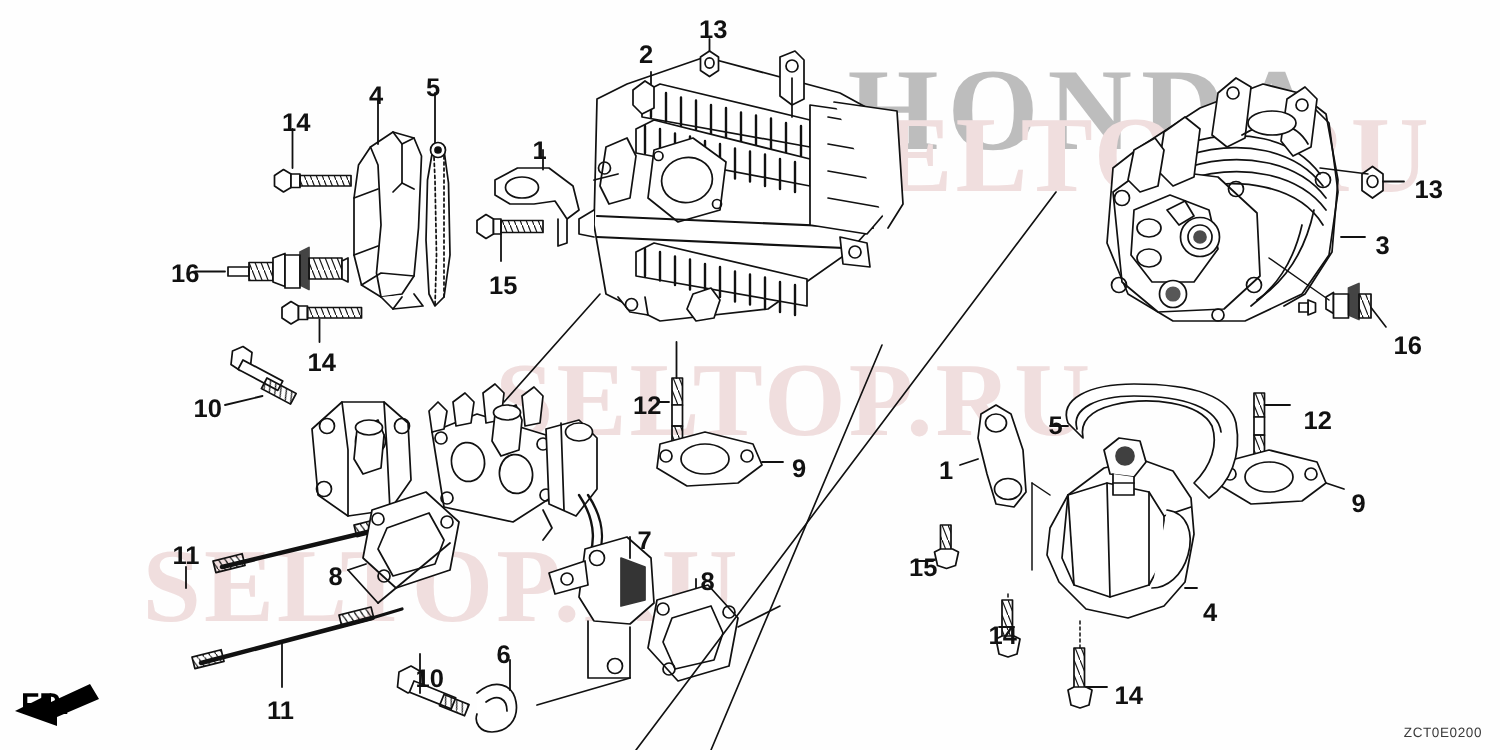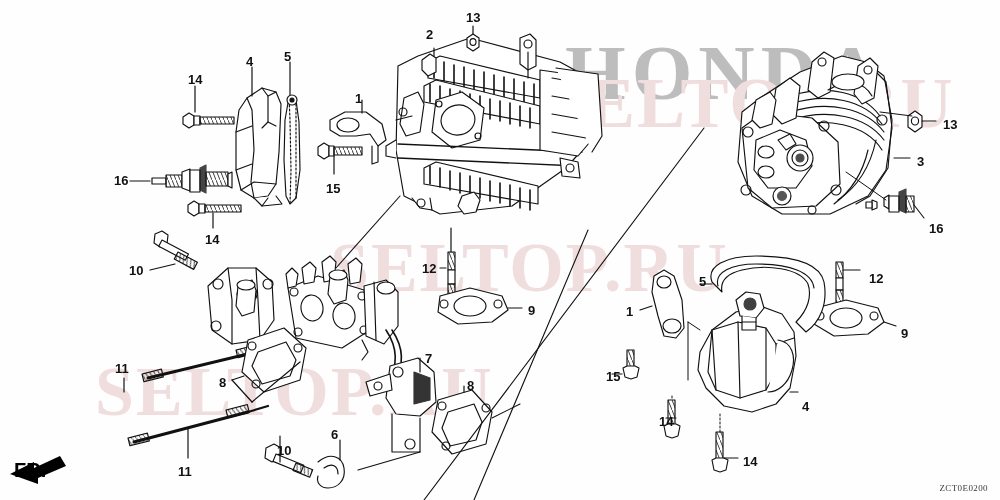--- a/index.html
+++ b/index.html
@@ -2,23 +2,23 @@
 <html><head>
 <meta charset="utf-8">
 <style>
   html,body{margin:0;padding:0;background:#ffffff;}
   body{font-family:"Liberation Sans",sans-serif;}
   #stage{position:relative;width:1000px;height:500px;background:#fefefe;overflow:hidden;}
   #art{position:absolute;left:0;top:0;width:1000px;height:500px;}
   .wm{position:absolute;pointer-events:none;user-select:none;font-weight:bold;}
   .wm-seltop{color:#f0dede;font-family:"Liberation Serif",serif;letter-spacing:2px;}
   .wm-honda-dots{color:#2b2b2b;font-family:"Liberation Serif",serif;letter-spacing:6px;opacity:.30;}
-  .lbl{position:absolute;font-family:"Liberation Sans",sans-serif;font-size:13px;font-weight:700;color:#111;
+  .lbl{position:absolute;font-family:"Liberation Sans",sans-serif;font-size:17px;font-weight:700;color:#111;
        line-height:1;white-space:nowrap;}
-  #code{position:absolute;right:12px;bottom:7px;font-size:9px;color:#3a3a3a;font-family:Liberation Serif, serif;
+  #code{position:absolute;right:12px;bottom:7px;font-size:9px;color:#3a3a3a;font-family:Liberation Sans, sans-serif;
         letter-spacing:.4px;}
   #fr{position:absolute;left:14px;bottom:18px;font-size:20px;font-weight:700;color:#000;font-family:"Liberation Sans",sans-serif;}
 </style>
 </head>
 <body>
 
 <div id="stage">
 
   <div class="wm wm-honda-dots" style="left:565px;top:28px;font-size:78px;">HONDA</div>
   <div class="wm wm-seltop" style="left:545px;top:62px;font-size:72px;">SELTOP.RU</div>

